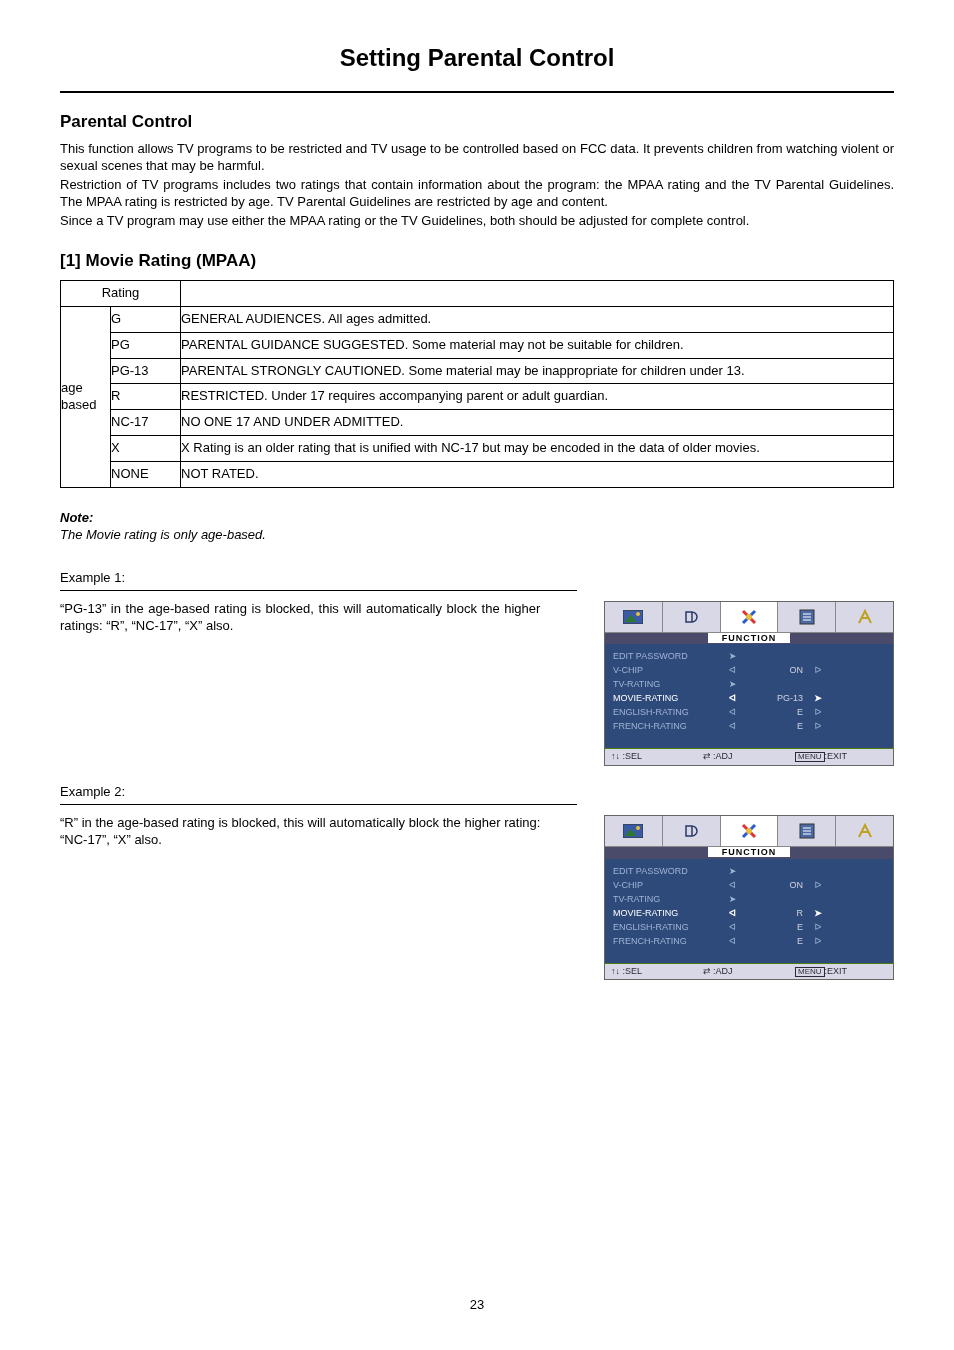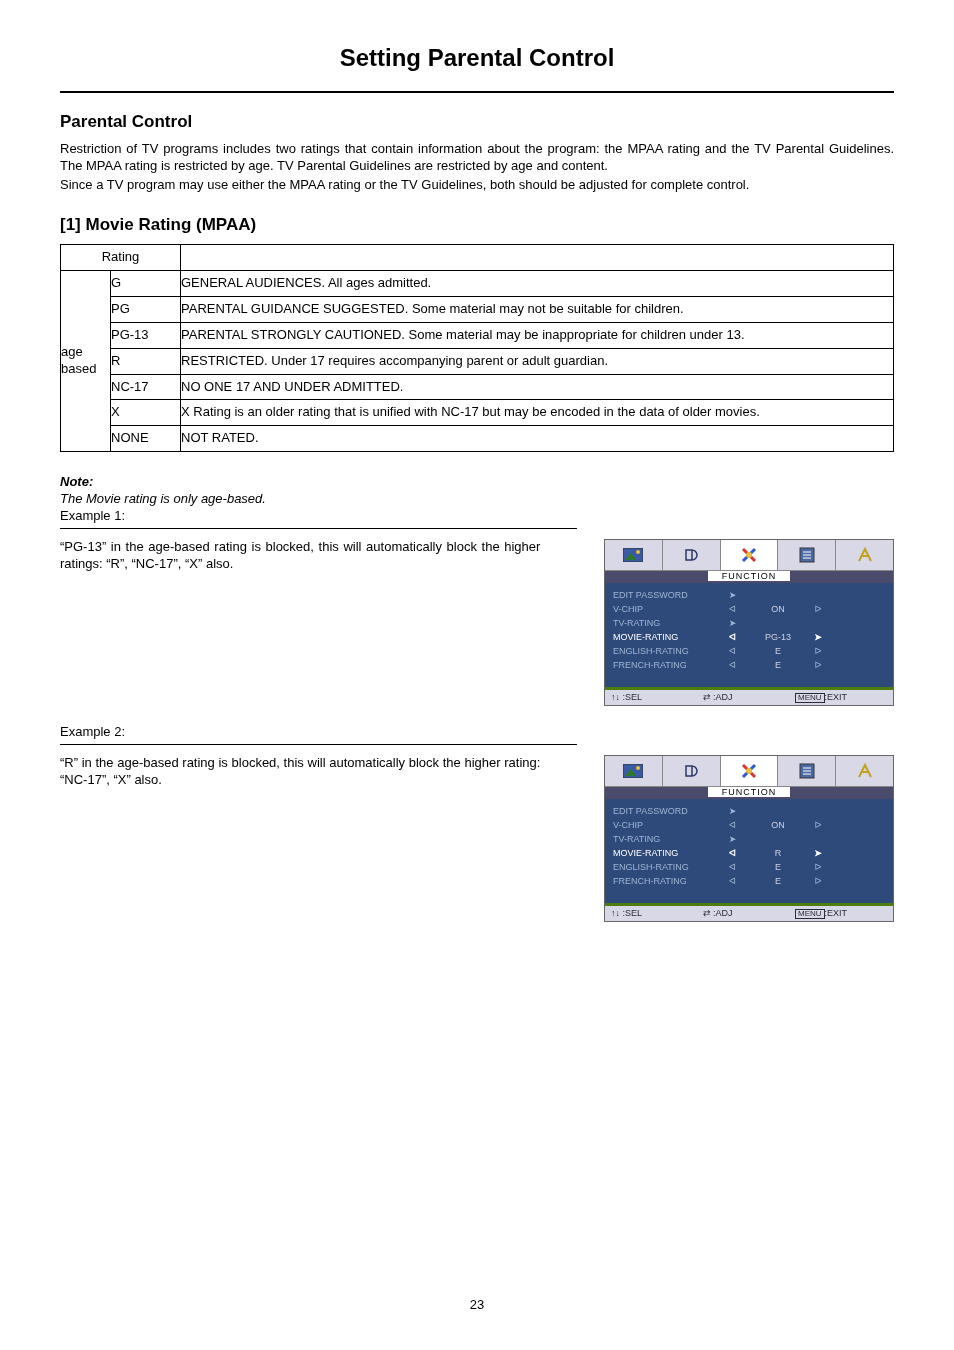--- a/index.html
+++ b/index.html
@@ -51,20 +51,21 @@
   }
   .age-col { width: 50px; text-align: center; }
   .code-col { width: 70px; }
   td.rot { text-align: center; }
 
   .note { margin-top: 22px; }
   .note-h { font-weight: bold; font-style: italic; }
   .note-b { font-style: italic; }
 
   .example-h {
+    margin-top: 26px;
     font-size: 13px;
   }
   .ex-rule {
     border: none;
     border-top: 1px solid #000;
     margin: 3px 0 10px 0;
     width: 62%;
   }
 
   .row { display: flex; align-items: flex-start; }
@@ -97,43 +98,43 @@
   .fn-label {
     background: #4a4a6a;
     text-align: center;
     color: #fff;
     font-size: 9px;
     padding:0;
   }
   .fn-label span {
     background:#fff;
     color:#000;
-    font-weight:normal;
+    font-weight:bold;
     padding: 0 14px;
     letter-spacing:1px;
   }
   .osd-body {
     background: #2e4a7a;
     padding: 6px 8px 14px 8px;
   }
   .osd-row { display:flex; align-items:center; height:14px; }
   .osd-l { width: 100px; color:#9fb4d4; }
   .osd-a { width: 40px; text-align:center; color:#9fb4d4; letter-spacing:1px; }
-  .osd-v { width: 50px; text-align:center; color:#d0d0e0; }
+  .osd-v { width: 50px; text-align:right; color:#d0d0e0; }
   .osd-r { width: 30px; text-align:center; color:#9fb4d4; }
   .osd-row.hl .osd-l { color:#fff; }
   .osd-row.hl .osd-a { color:#fff; font-weight:bold; }
   .osd-row.hl .osd-r { color:#fff; font-weight:bold; }
   .osd-foot {
     background:#d8d8e6;
     color:#2a2a3a;
     display:flex;
     font-size:9px;
     padding: 2px 6px;
-    border-top:3px solid #4d7c0f;
+    border-top:1px solid #4d7c0f;
   }
   .osd-foot > div { flex:1; }
   .menu-box {
     border: 1px solid #2a2a3a;
     padding: 0 2px;
     font-size: 8px;
     display:inline-block;
     line-height:1;
     text-align:center;
   }
@@ -147,20 +148,21 @@
   }
 </style>
 </head>
 <body>
 
 <div class="page-title">Setting Parental Control</div>
 <hr class="title-line">
 
 <div class="h2">Parental Control</div>
 <div class="intro">
+  <p>This function allows TV programs to be restricted and TV usage to be controlled based on FCC data. It prevents children from watching violent or sexual scenes that may be harmful.</p>
   <p>Restriction of TV programs includes two ratings that contain information about the program: the MPAA rating and the TV Parental Guidelines. The MPAA rating is restricted by age. TV Parental Guidelines are restricted by age and content.</p>
   <p>Since a TV program may use either the MPAA rating or the TV Guidelines, both should be adjusted for complete control.</p>
 </div>
 
 <div class="h2">[1] Movie Rating (MPAA)</div>
 
 <table class="rating">
   <tbody>
       <tr>
     <td colspan="2" class="rating-header">Rating</td>

